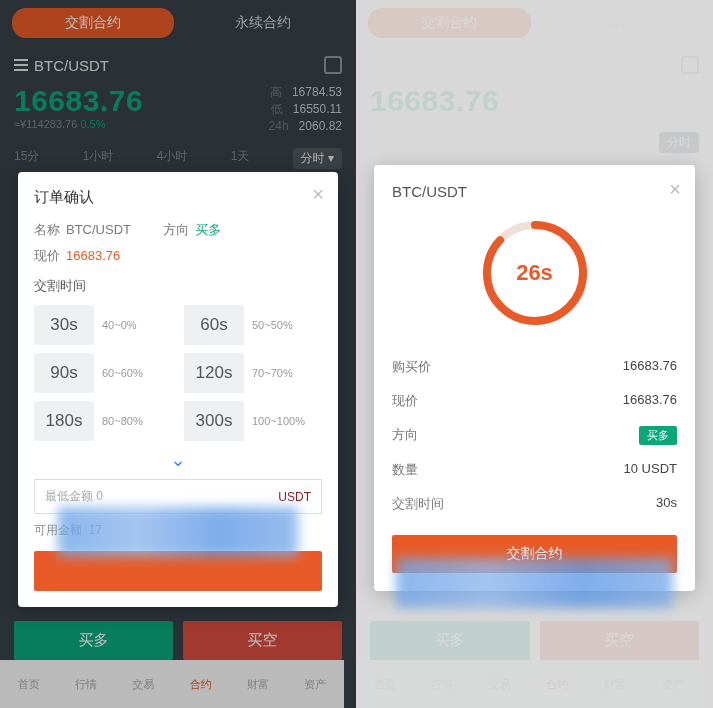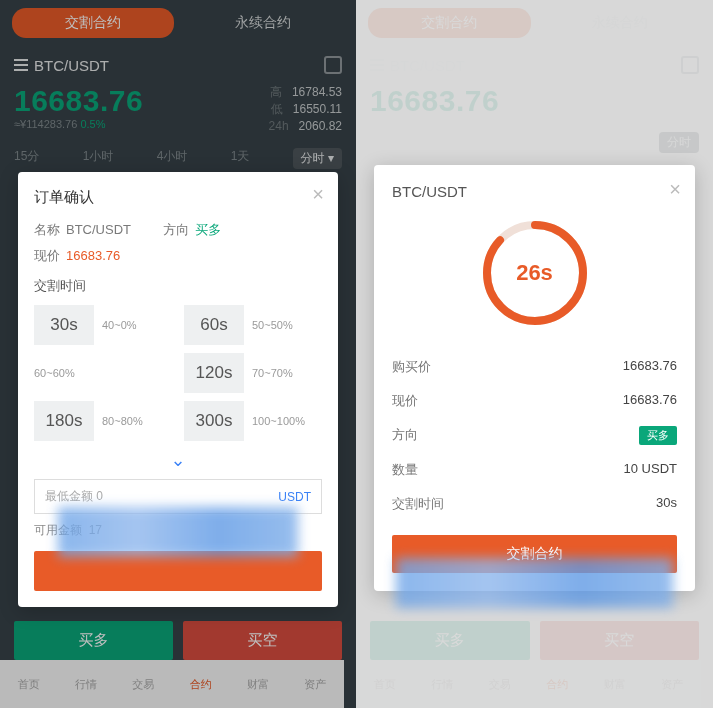--- a/index.html
+++ b/index.html
@@ -35,21 +35,21 @@
   .info-row .lbl{margin-right:6px}
   .green{color:#0aa77a}
   .orange{color:#e85b28;font-weight:500}
   .sect{font-size:13px;color:#555;margin:12px 0 10px}
   .times{display:grid;grid-template-columns:1fr 1fr;gap:8px 12px}
   .timebox{display:flex;align-items:center;gap:8px}
   .tval{background:#eef0f1;padding:10px 0;text-align:center;font-size:17px;font-weight:500;color:#555;flex:0 0 60px}
   .tpct{font-size:11px;color:#9a9a9a;flex:1}
   .arrow-down{text-align:center;color:#3b82f6;font-size:18px;margin:8px 0}
   .amount{display:flex;align-items:center;border:1px solid #ddd;padding:8px 10px;font-size:12px;color:#aaa;margin-bottom:8px}
-  .amount span:last-child{margin-left:auto;color:#3b82f6}
+  .amount span:last-child{margin-left:auto;color:#7f1d1d}
   .avail{font-size:12px;color:#888}
   .submit{background:#e85b28;height:40px;margin-top:12px;border-radius:2px}
   
   .modal2{position:absolute;left:18px;right:18px;top:165px;background:#fff;border-radius:4px;padding:18px;color:#333;box-shadow:0 4px 20px rgba(0,0,0,.2)}
   .modal2 h3{font-size:15px;font-weight:500;margin-bottom:18px;color:#555}
   .modal2 .close{position:absolute;right:14px;top:14px;font-size:20px;color:#bbb;cursor:pointer;line-height:1}
   .ring{width:110px;height:110px;margin:0 auto 22px;position:relative}
   .ring svg{transform:rotate(-90deg)}
   .ring-txt{position:absolute;inset:0;display:flex;align-items:center;justify-content:center;font-size:22px;font-weight:700;color:#e85b28}
   .drow{display:flex;justify-content:space-between;font-size:13px;padding:8px 0;color:#777}
@@ -120,20 +120,21 @@
     <div class="times">
       <div class="timebox">
           <div class="tval">30s</div>
           <div class="tpct">40~0%</div>
         </div>
       <div class="timebox">
           <div class="tval">60s</div>
           <div class="tpct">50~50%</div>
         </div>
       <div class="timebox">
+          <div class="tval">90s</div>
           <div class="tpct">60~60%</div>
         </div>
       <div class="timebox">
           <div class="tval">120s</div>
           <div class="tpct">70~70%</div>
         </div>
       <div class="timebox">
           <div class="tval">180s</div>
           <div class="tpct">80~80%</div>
         </div>

